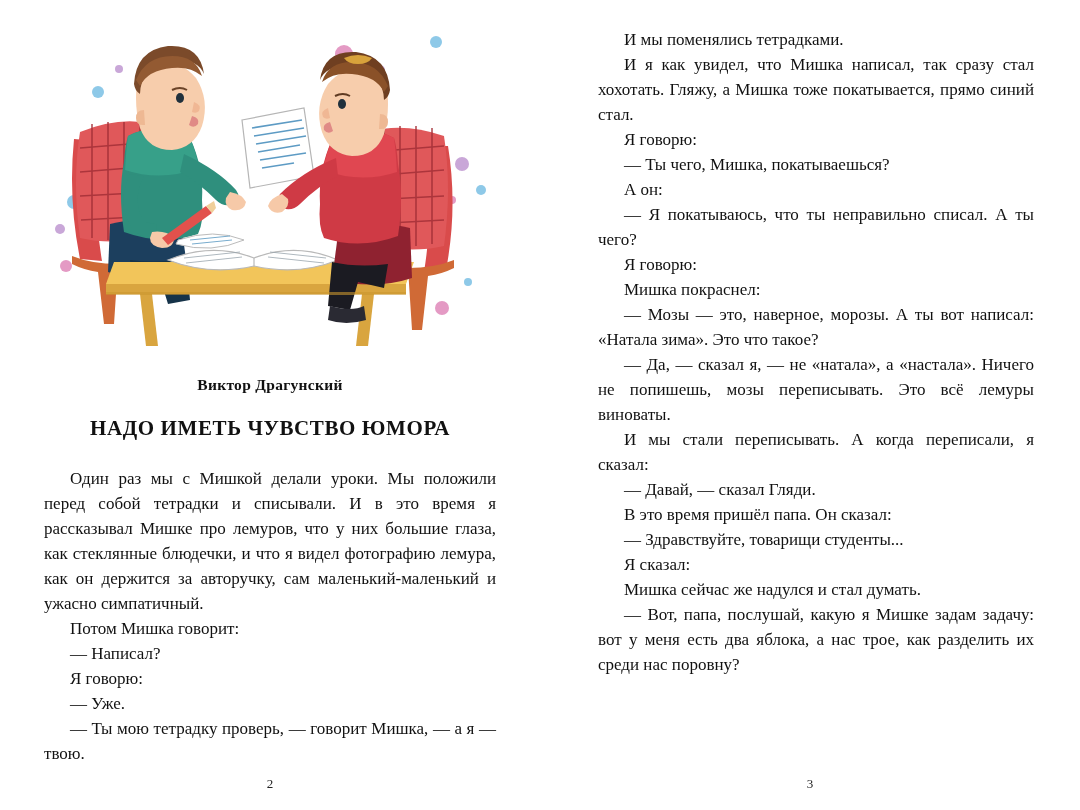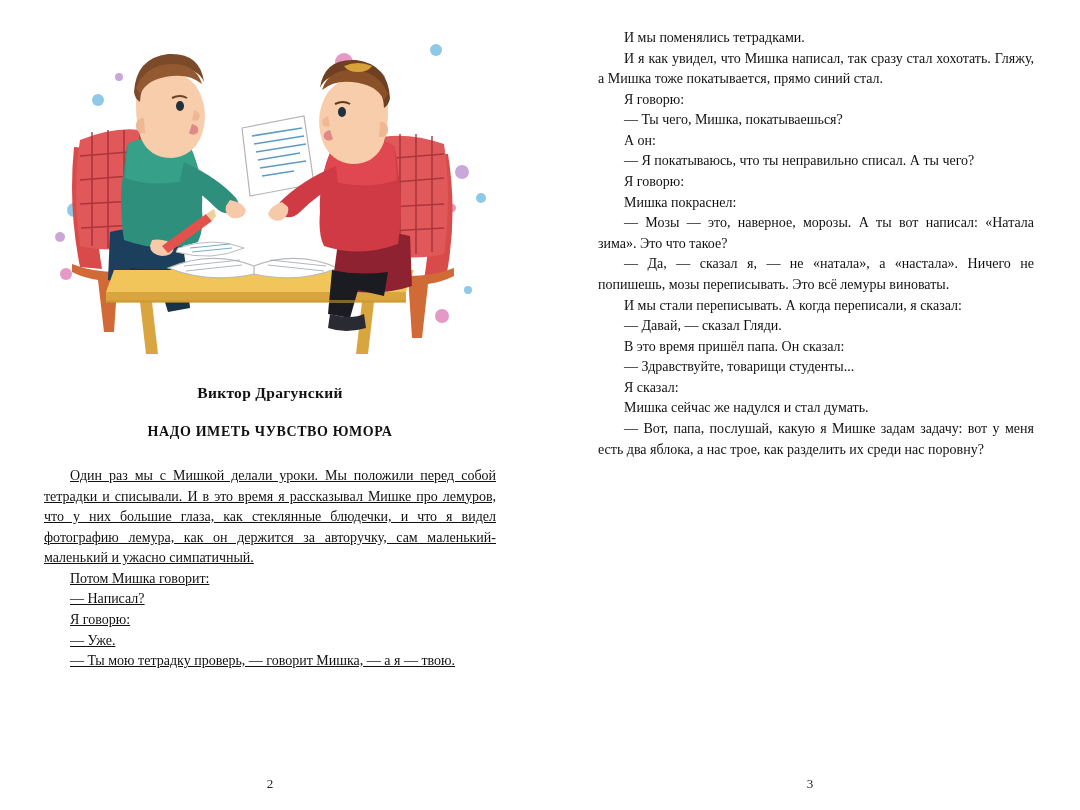--- a/index.html
+++ b/index.html
@@ -24,21 +24,21 @@
     height: 810px;
     box-sizing: border-box;
   }
   .leaf {
     position: relative;
     box-sizing: border-box;
     height: 810px;
   }
   .leaf-left {
     width: 540px;
-    padding: 32px 44px 0 44px;
+    padding: 24px 44px 0 44px;
   }
   .leaf-right {
     width: 540px;
     padding: 28px 46px 0 58px;
   }
 
   
   .illo-wrap {
     position: relative;
     width: 452px;
@@ -55,33 +55,33 @@
   .author {
     text-align: center;
     font-weight: bold;
     font-size: 15.5px;
     letter-spacing: 0.3px;
     margin: 22px 0 0 0;
   }
   .story-title {
     text-align: center;
     font-weight: bold;
-    font-size: 14px;
+    font-size: 21px;
     letter-spacing: 0.6px;
     margin: 22px 0 0 0;
   }
   p.body {
-    font-size: 14px;
+    font-size: 17px;
     line-height: 1.47;
     text-align: justify;
     text-justify: inter-word;
     margin: 0;
     hyphens: manual;
   }
-  .leaf-left p.body { margin-top: 0; text-decoration: underline; }
+  .leaf-left p.body { margin-top: 0; }
   .first-para { margin-top: 26px !important; text-indent: 26px; }
   .indent { text-indent: 26px; }
   .dialog { text-indent: 26px; }
 
   .leaf-right p.body:first-child { margin-top: 0; }
 
   .folio {
     position: absolute;
     bottom: 18px;
     font-size: 13px;

